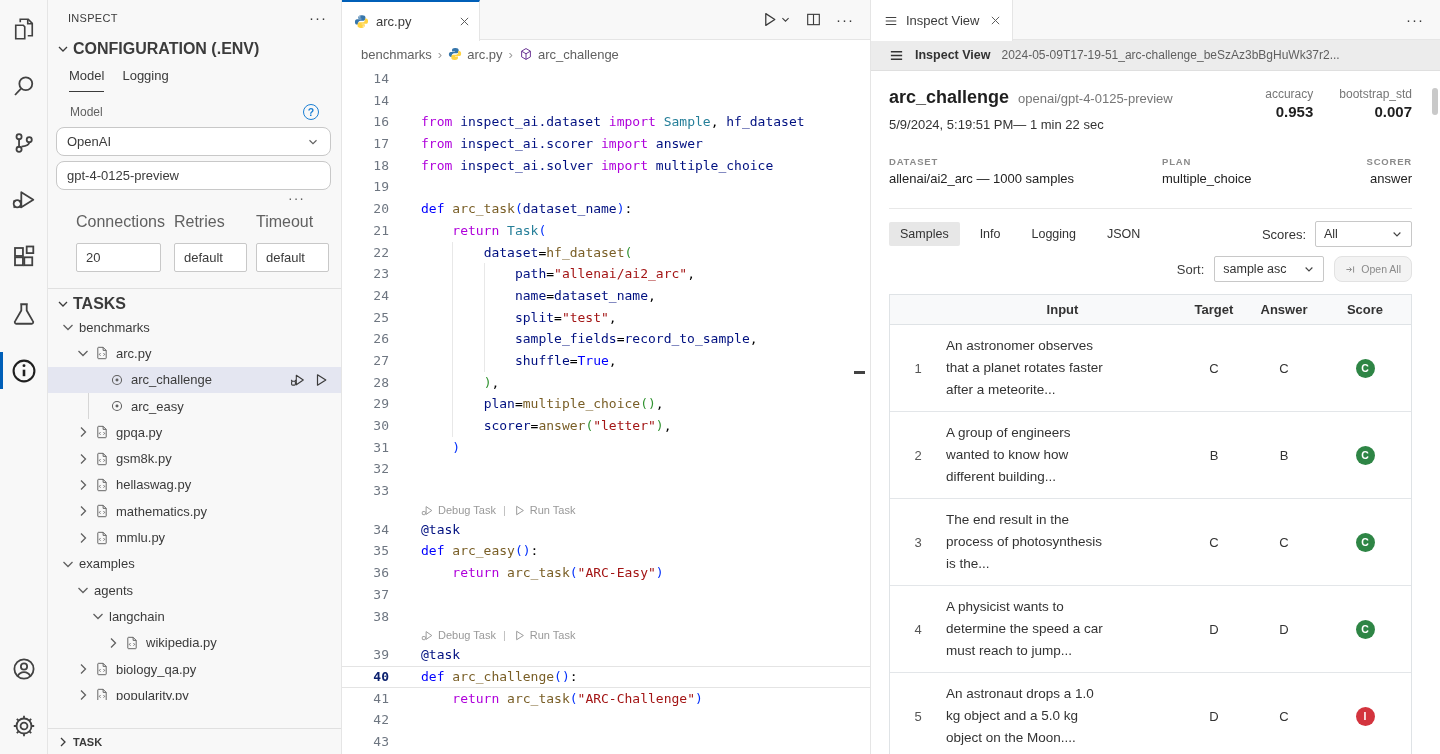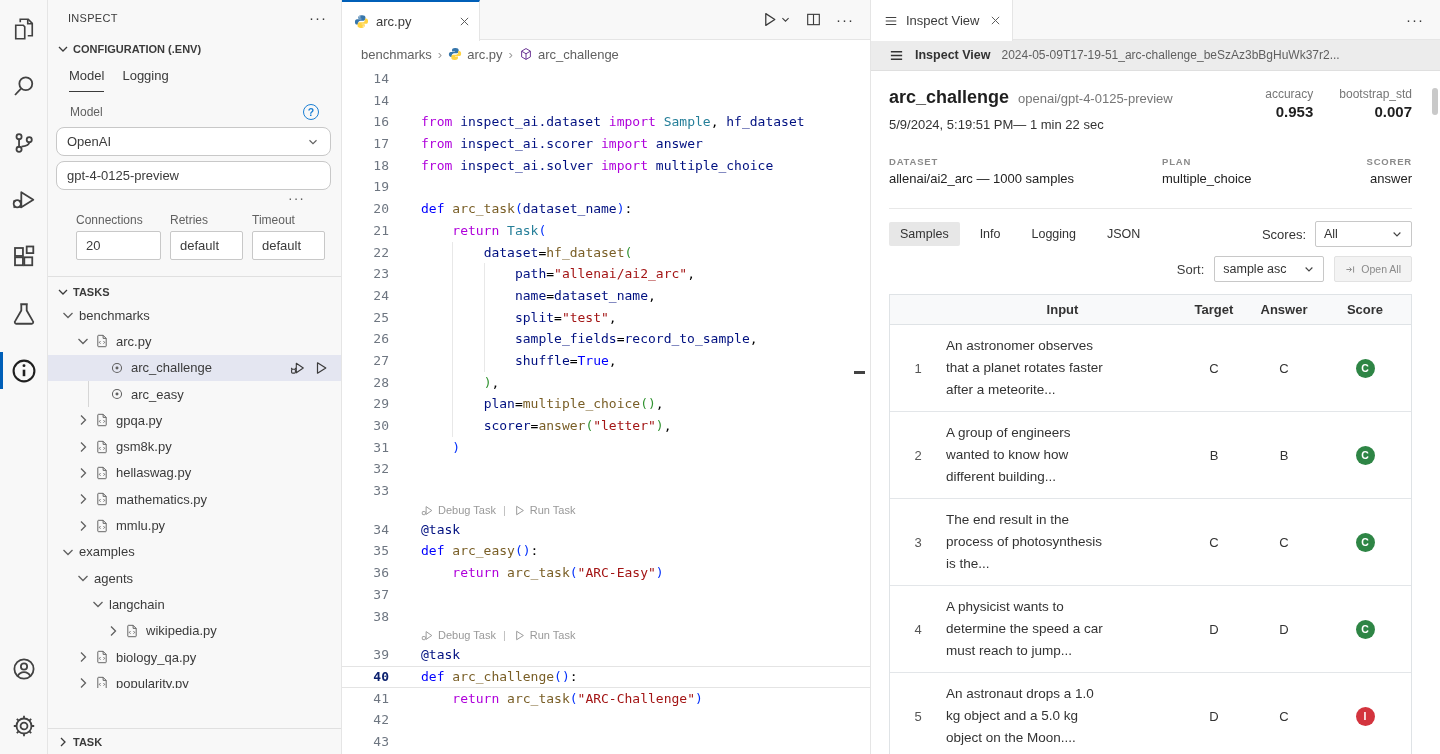--- a/index.html
+++ b/index.html
@@ -11,33 +11,33 @@
   .activity{position:absolute;left:0;top:0;width:48px;height:754px;background:#f8f8f8;border-right:1px solid #e5e5e5;display:flex;flex-direction:column;align-items:center;z-index:5}
   .act-item{width:48px;height:57px;display:flex;align-items:center;justify-content:center;position:relative;color:#424242;cursor:pointer}
   .act-item.active{color:#1f1f1f}
   .act-item.active::before{content:"";position:absolute;left:0;top:10px;bottom:10px;width:3px;background:#005fb8}
   .act-bottom{margin-top:auto}
 
   
   .sidebar{position:absolute;left:48px;top:0;width:294px;height:754px;background:#f8f8f8;border-right:1px solid #e5e5e5;overflow:hidden}
   .sb-head{height:36px;display:flex;align-items:center;padding:0 14px 0 20px;font-size:11px;letter-spacing:.3px;color:#3b3b3b}
   .sb-head .grow{flex:1}
-  .sec-head{display:flex;align-items:center;height:26px;font-weight:700;font-size:11px;color:#3b3b3b;padding-left:7px;gap:2px}
+  .sec-head{display:flex;align-items:center;height:26px;font-weight:700;font-size:16px;color:#3b3b3b;padding-left:7px;gap:2px}
   .cfg-tabs{display:flex;gap:18px;font-size:13px;padding:6px 0 0 21px;height:30px}
   .cfg-tab{padding-bottom:4px;color:#3b3b3b;cursor:pointer}
   .cfg-tab.active{border-bottom:1px solid #3b3b3b}
   .cfg-tab.dim{color:#3b3b3b}
   .model-row{display:flex;justify-content:space-between;align-items:center;padding:12px 22px 2px 22px;font-size:12px;color:#616161}
   .help{width:16px;height:16px;border:1.3px solid #1a7fd4;color:#1a7fd4;border-radius:50%;font-size:10.5px;font-weight:700;display:flex;align-items:center;justify-content:center}
   .sb-box{margin:5px 10px 0 8px;height:29px;border:1px solid #c8c8c8;border-radius:8px;background:#fff;display:flex;align-items:center;padding:0 10px;font-size:13px;color:#3b3b3b}
   .sb-box .grow{flex:1}
   .dots{text-align:right;padding:3px 36px 0 0;color:#616161;font-size:14px;letter-spacing:1px;line-height:10px}
   .fields{display:flex;padding:10px 0 0 28px}
   .field{margin-right:9px}
-  .field .flabel{font-size:12px;color:#616161;margin-bottom:4px}
+  .field .flabel{font-size:16px;color:#616161;margin-bottom:12px}
   .field .fbox{height:29px;border:1px solid #c8c8c8;border-radius:2px;background:#fff;display:flex;align-items:center;padding:0 9px;color:#3b3b3b}
   .w85{width:85px}.w73{width:73px}
   .tasks-head{margin-top:16px;border-top:1px solid #e0e0e0;padding-top:4px}
   #tasks-tree{position:relative;height:386px;overflow:hidden}
   .tree-row{height:26.3px;display:flex;align-items:center;font-size:13px;color:#3b3b3b;cursor:pointer;position:relative}
   .tree-row.selected{background:#e4e6f1}
   .t-chev{width:16px;height:16px;margin-right:3px;flex:none;display:flex;align-items:center;justify-content:center}
   .t-icon{width:16px;height:16px;margin-right:6px;flex:none;display:flex;align-items:center;justify-content:center}
   .t-actions{margin-left:auto;padding-right:12px;display:flex;gap:7px;align-items:center}
   .tree-guide{position:absolute;left:40px;top:52.6px;height:52.6px;width:1px;background:#d6d6d6}
@@ -92,21 +92,21 @@
   .meta-cell .mt-value{font-size:13px;color:#222;margin-top:4px}
   .mc-dataset{flex:1}.mc-plan{width:180px}.mc-scorer{width:70px;text-align:right}
   .ptabs{display:flex;align-items:center;margin-top:22px;border-top:1px solid #e8e8e8;padding-top:12px;font-size:12.5px;color:#333}
   .ptab{padding:5px 11px;border-radius:2px;margin-right:9px;cursor:pointer}
   .ptab.active{background:#e7e7e7}
   .scores{margin-left:auto;display:flex;align-items:center;gap:9px;font-size:13px}
   .mini-select{height:26px;border:1px solid #c8c8c8;border-radius:2px;background:#fff;display:flex;align-items:center;padding:0 8px;font-size:12.5px;color:#333;cursor:pointer}
   .mini-select .grow{flex:1}
   .w97{width:97px}.w110{width:110px}
   .sortrow{display:flex;justify-content:flex-end;align-items:center;margin-top:9px;gap:10px;font-size:13px}
-  .open-all{height:26px;background:#f3f3f3;border:1px solid #e2e2e2;border-radius:2px;color:#8a8a8a;font-size:10.5px;display:flex;align-items:center;gap:5px;padding:0 10px;cursor:pointer}
+  .open-all{height:26px;background:#f3f3f3;border:1px solid #e2e2e2;border-radius:8px;color:#8a8a8a;font-size:10.5px;display:flex;align-items:center;gap:5px;padding:0 10px;cursor:pointer}
   .stable{margin-top:12px;border:1px solid #dfe3e6;border-bottom:none}
   .thead{display:grid;grid-template-columns:56px 1fr 70px 70px 92px;height:30px;background:#f8f9fa;border-bottom:1px solid #dfe3e6;align-items:center;font-weight:700;font-size:13px;color:#333}
   .thead div{text-align:center}
   .trow{display:grid;grid-template-columns:56px 1fr 70px 70px 92px;border-bottom:1px solid #e3e6e9;padding:10px 0;align-items:center;background:#fff;cursor:pointer}
   .c-idx{text-align:center;color:#565656;font-size:13px}
   .c-input{font-size:13.5px;color:#333;line-height:22px;padding-right:70px;display:-webkit-box;-webkit-line-clamp:3;-webkit-box-orient:vertical;overflow:hidden}
   .c-letter{text-align:center;font-size:13px;color:#333}
   .badge{width:19px;height:19px;border-radius:50%;color:#fff;font-size:10.5px;font-weight:700;display:flex;align-items:center;justify-content:center;margin:0 auto}
   .p-scroll{position:absolute;right:2px;top:88px;width:6px;height:27px;background:#c9c9c9;border-radius:3px}
   .ellipsis{font-size:15px;letter-spacing:1px;color:#3b3b3b;line-height:8px}

